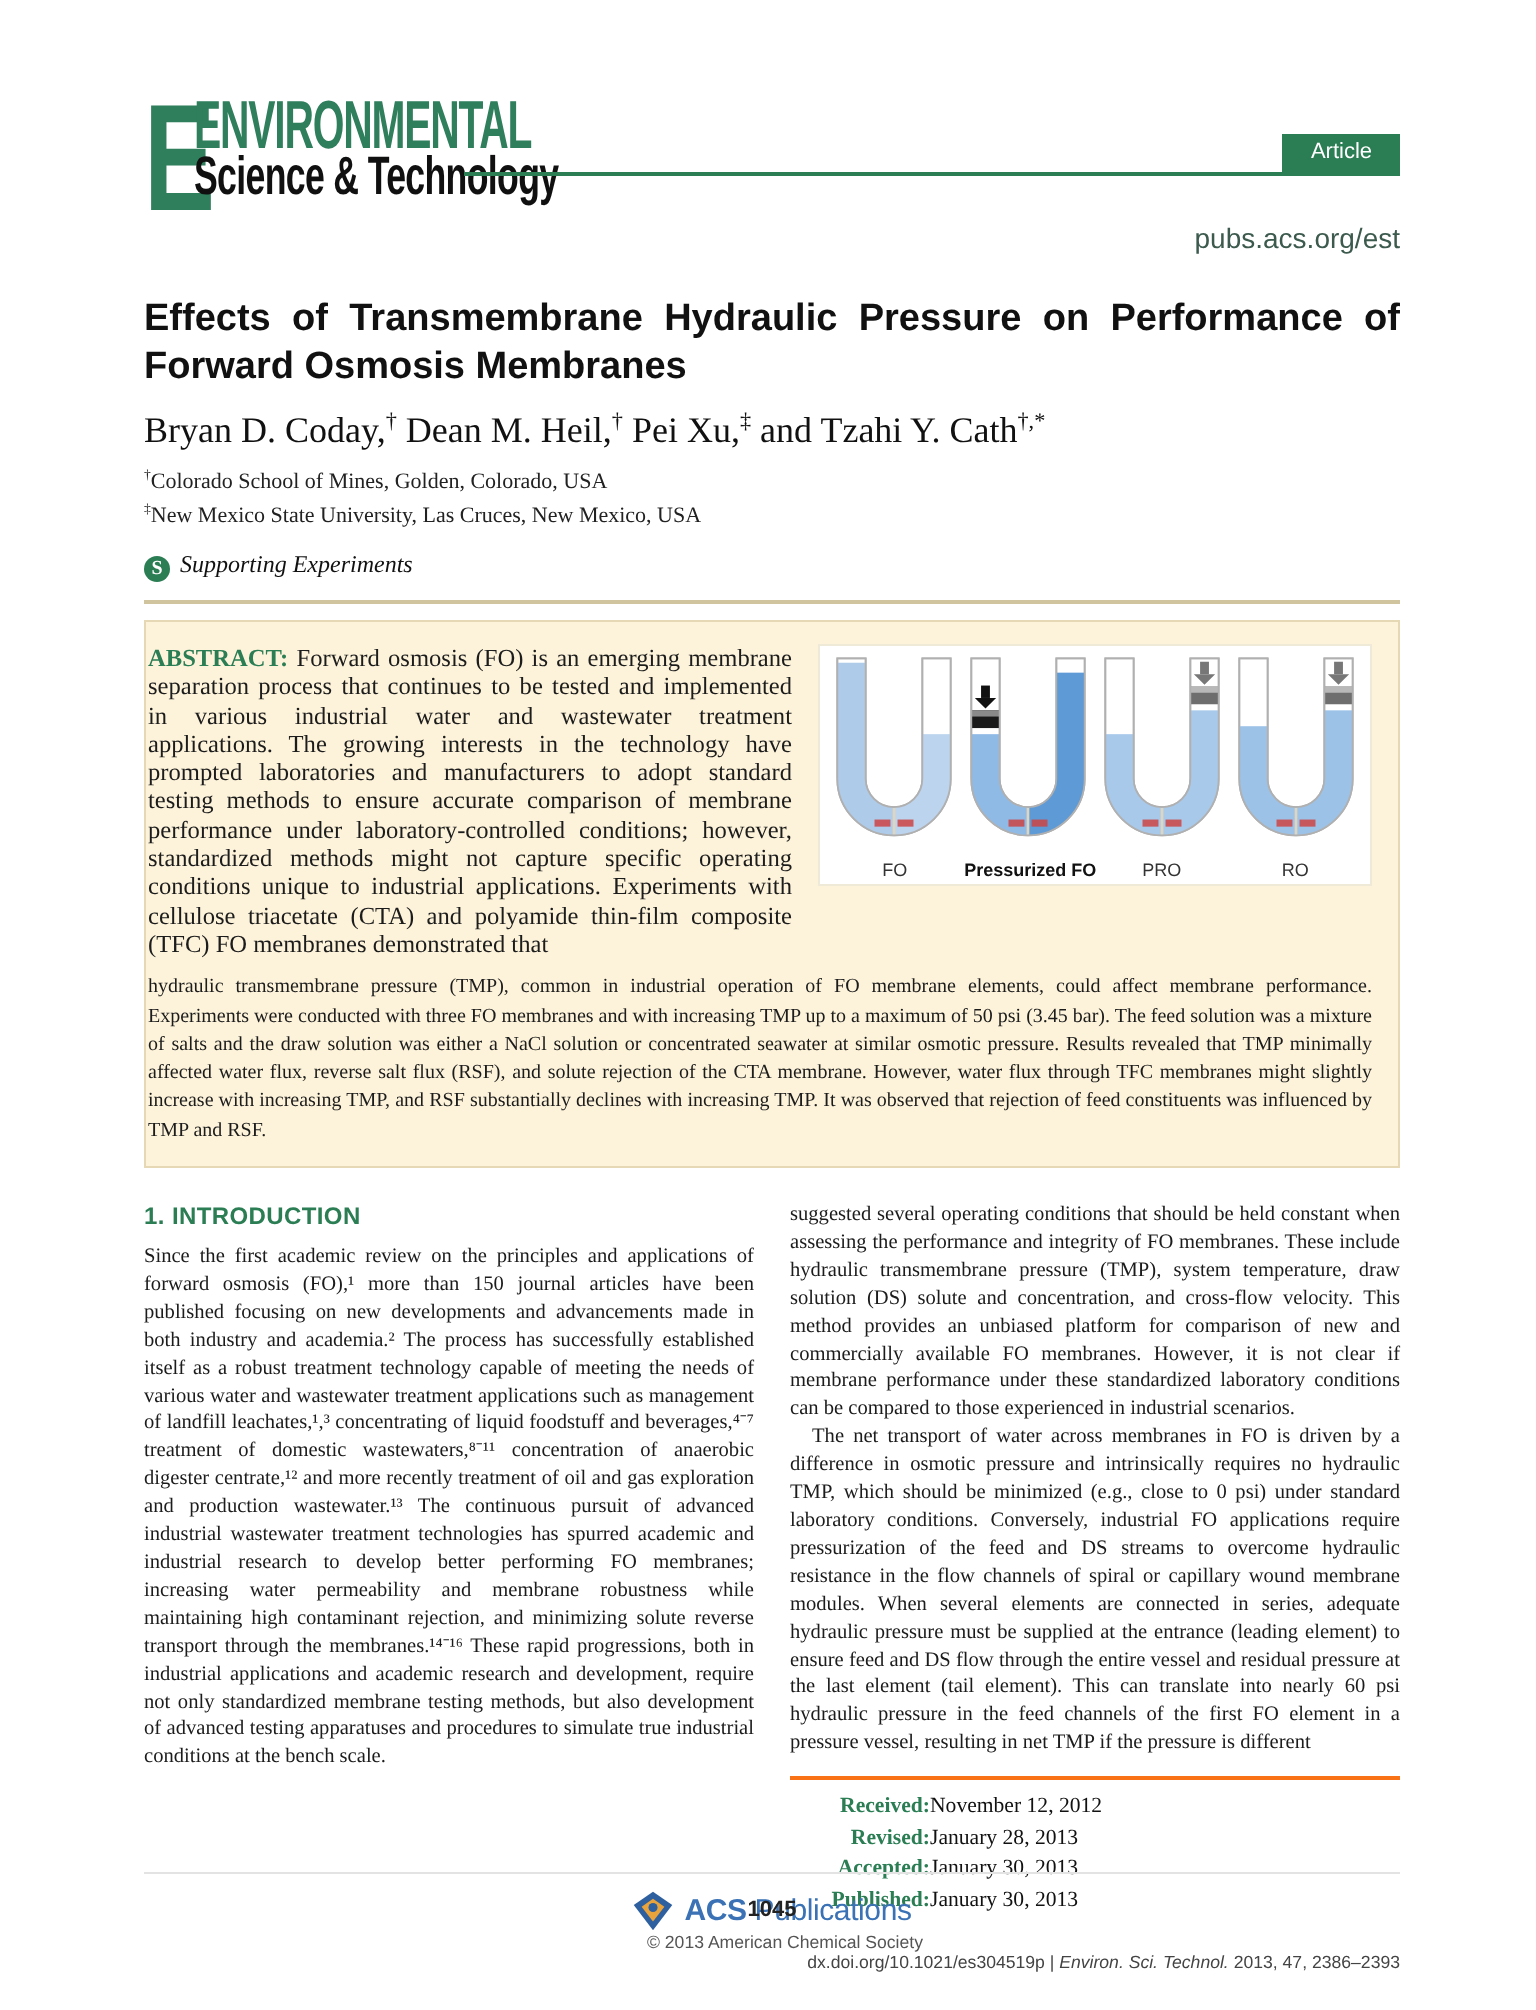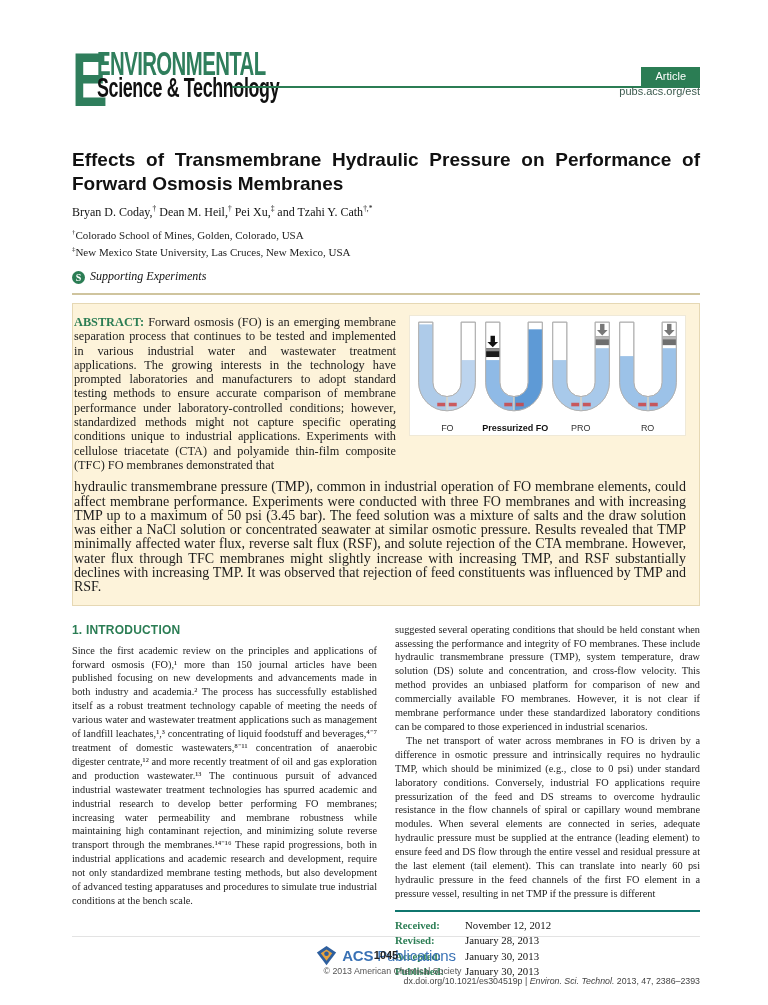--- a/index.html
+++ b/index.html
@@ -37,30 +37,30 @@
     font-weight:bold;font-size:27px;line-height:27px;color:#101010;
     transform:scaleX(0.66);transform-origin:left top;letter-spacing:-0.5px;white-space:nowrap;
   }
   .header-line{position:absolute;left:160px;right:0;top:40px;height:2px;background:var(--green);}
   .badge{
     position:absolute;right:0;top:21px;background:var(--green);color:#fff;
     font-family:"Liberation Sans",sans-serif;font-size:11px;line-height:19px;
     padding:0 14px;height:19px;
   }
   .site{
-    position:absolute;right:0;top:39px;font-family:"Liberation Sans",sans-serif;
-    font-size:11px;color:#3c5a4e;text-decoration:none;
+    position:absolute;right:0;top:65px;font-family:"Liberation Sans",sans-serif;
+    font-size:14px;color:#3c5a4e;text-decoration:none;
   }
 
   
   .title{
     margin:14px 0 0 0;font-family:"Liberation Sans",sans-serif;font-weight:bold;
     font-size:19px;line-height:24px;color:#111;text-align:justify;
   }
-  .authors{margin-top:9px;font-size:12px;color:#111;}
+  .authors{margin-top:9px;font-size:18px;color:#111;}
   .sup{vertical-align:super;font-size:0.62em;line-height:0;}
   .affils{margin-top:7px;font-size:11px;line-height:17px;color:#222;}
   .supporting{margin-top:8px;font-size:12px;font-style:italic;color:#111;}
   .s-icon{
     display:inline-block;width:13px;height:13px;border-radius:50%;background:var(--green);
     color:#fff;font-size:10px;font-weight:bold;text-align:center;line-height:13px;
     font-style:normal;margin-right:5px;vertical-align:-1px;
   }
 
   
@@ -77,34 +77,34 @@
     padding:4px 4px 0 4px;display:flex;flex-direction:column;
   }
   .tubes-row{display:flex;justify-content:space-around;flex:1;align-items:flex-start;}
   .tube-cell{width:64px;text-align:center;}
   .tube-svg svg{width:62px;height:100px;display:block;margin:0 auto;}
   .tube-label{
     font-family:"Liberation Sans",sans-serif;font-size:9px;color:#333;
     margin-top:3px;display:block;white-space:nowrap;
   }
   .tube-label.bold{font-weight:bold;color:#111;}
-  .abstract-full{margin:8px 0 0 0;font-size:14px;line-height:14.3px;text-align:justify;}
+  .abstract-full{margin:8px 0 0 0;font-size:10px;line-height:14.3px;text-align:justify;}
 
   
   .columns{display:flex;gap:18px;margin-top:17px;}
   .col{width:305px;}
   .section-heading{
     font-family:"Liberation Sans",sans-serif;font-weight:bold;font-size:12px;
     color:var(--green);margin:0 0 7px 0;letter-spacing:0.2px;
   }
   .body-par{margin:0;font-size:10.3px;line-height:13.9px;text-align:justify;}
   .body-par.indent{text-indent:11px;}
 
   
-  .dates{margin-top:9px;border-top:2px solid #0f766e;padding-top:6px;}
+  .dates{margin-top:9px;border-top:2px solid #f97316;padding-top:6px;text-align:right;}
   .date-row{display:flex;font-size:10.8px;line-height:15.5px;}
   .date-label{width:70px;color:var(--green);font-weight:bold;}
   .date-value{color:#111;}
 
   
   .footer{
     position:absolute;left:72px;right:68px;top:936px;border-top:1px solid #e3e3e3;
     padding-top:8px;display:flex;align-items:center;font-family:"Liberation Sans",sans-serif;flex-direction:column;
   }
   .acs-pub{display:flex;align-items:center;gap:5px;text-decoration:none;}

